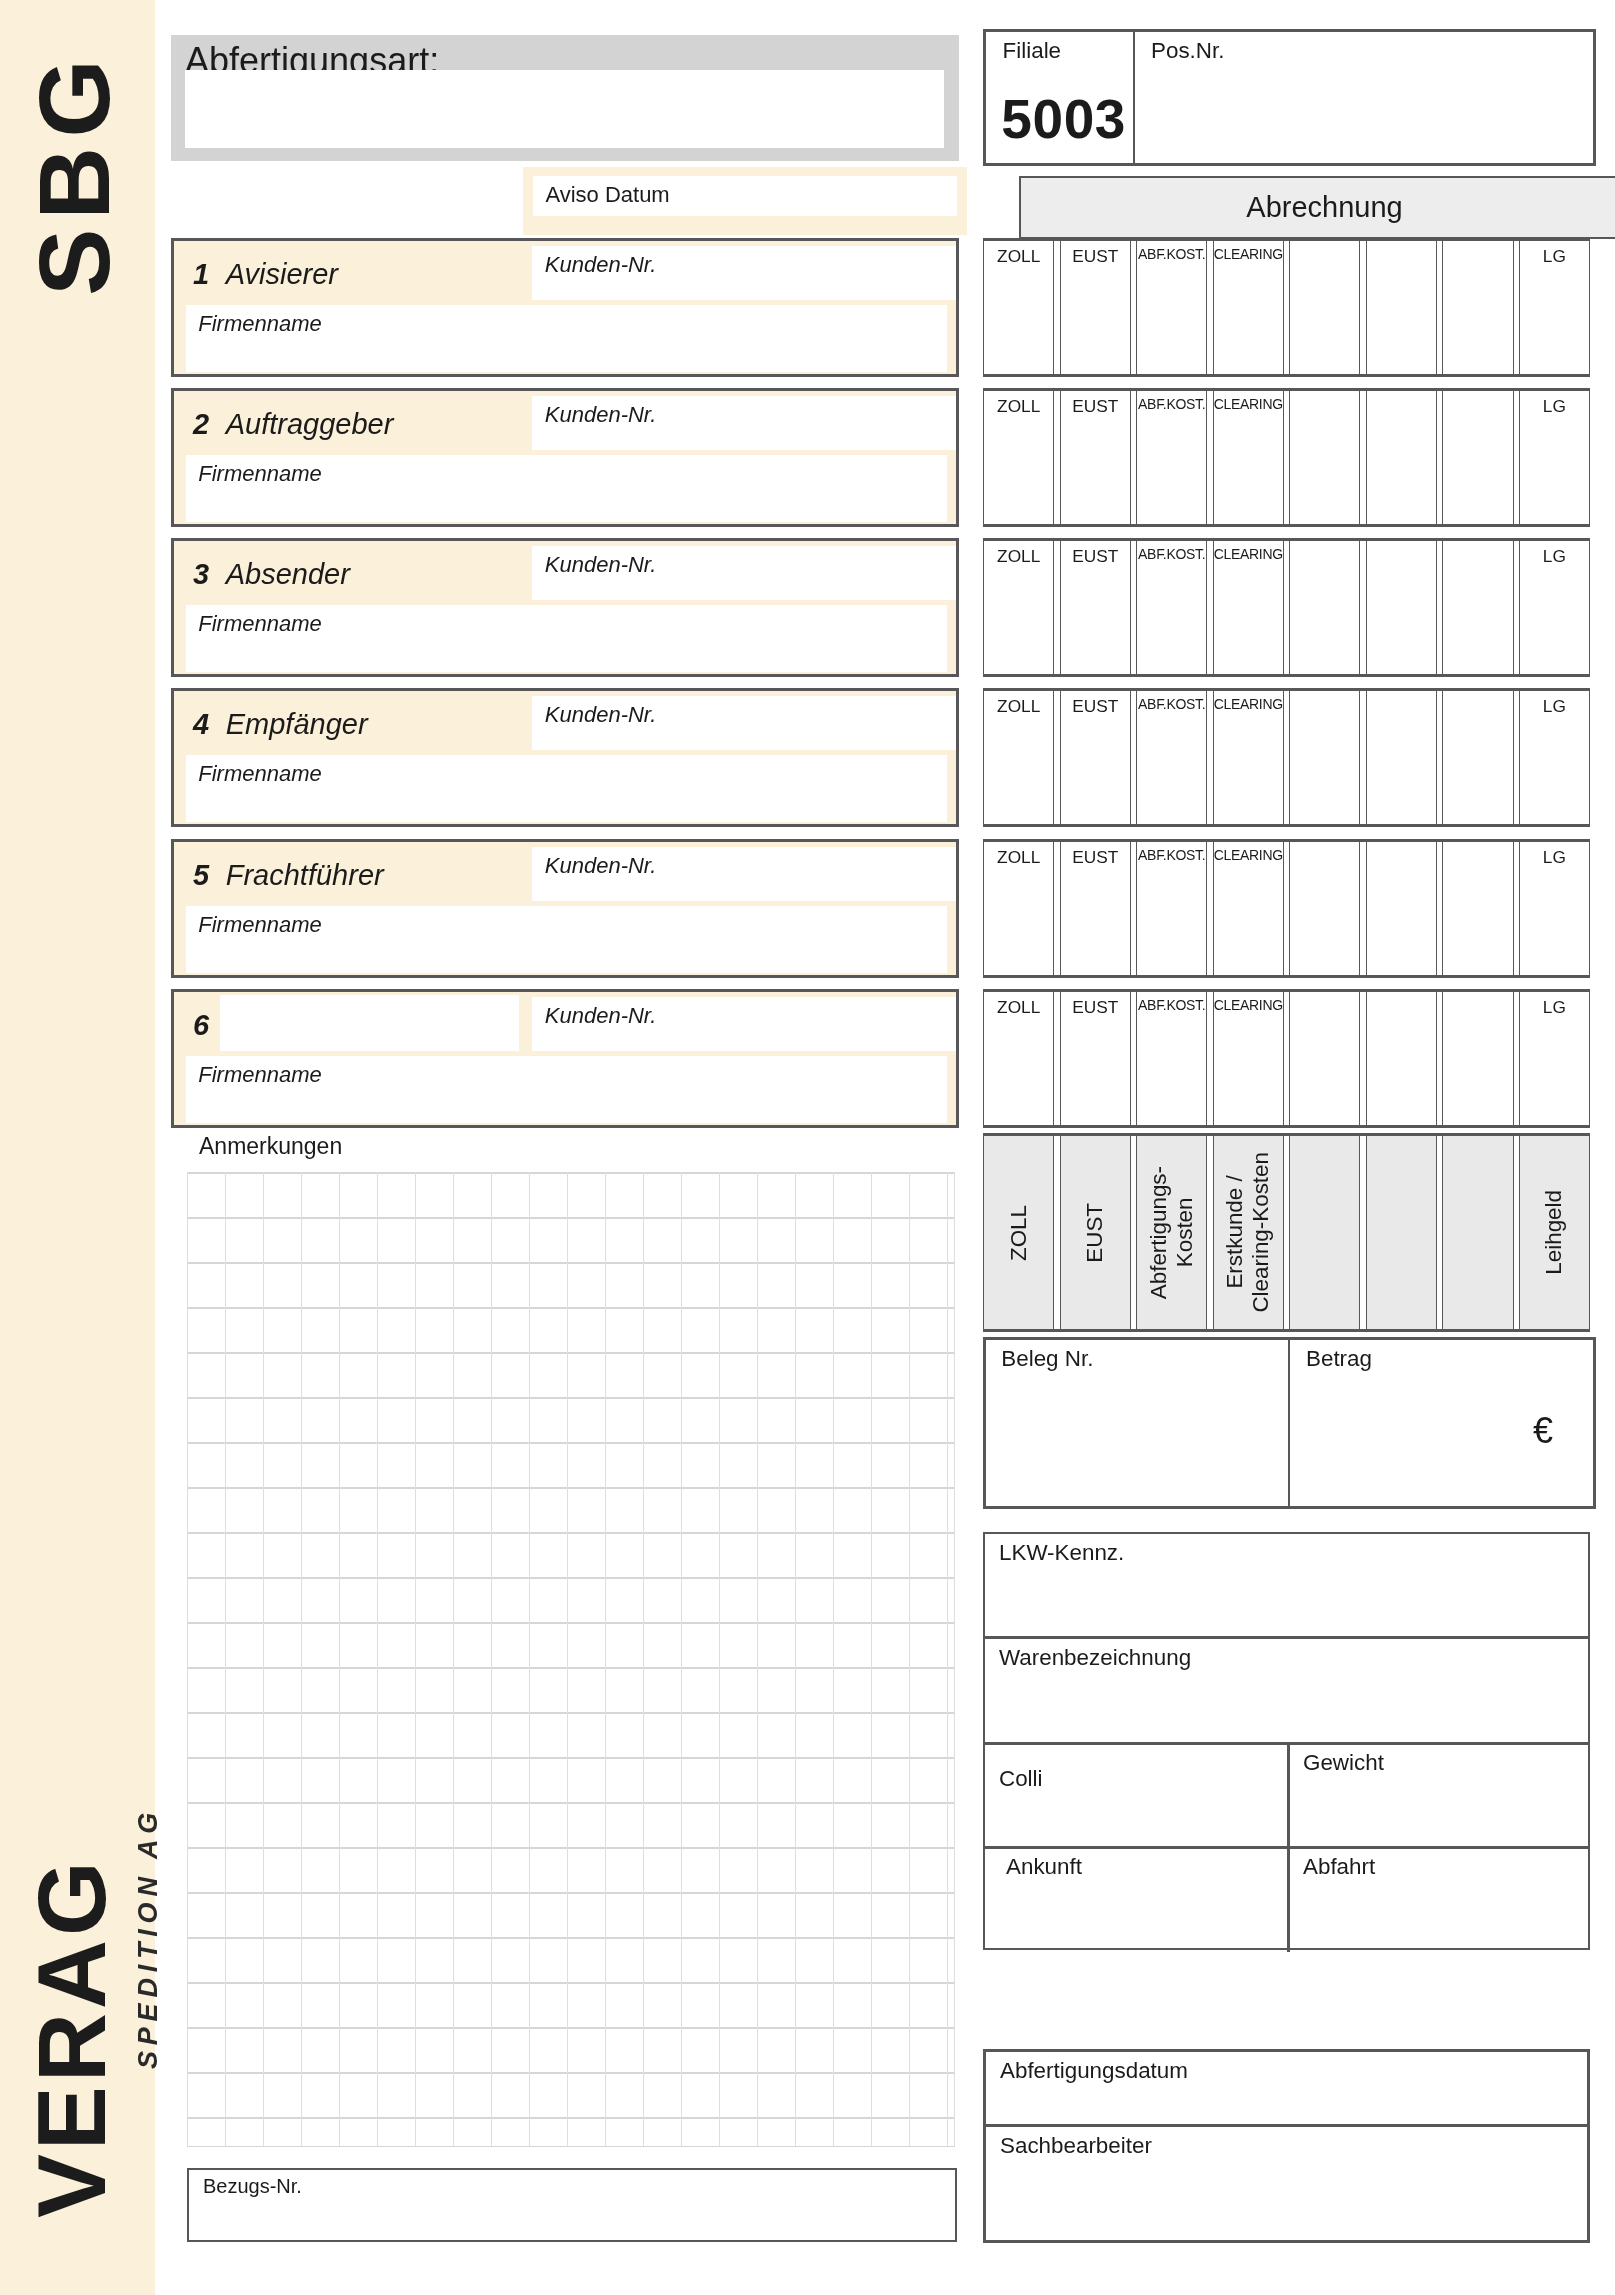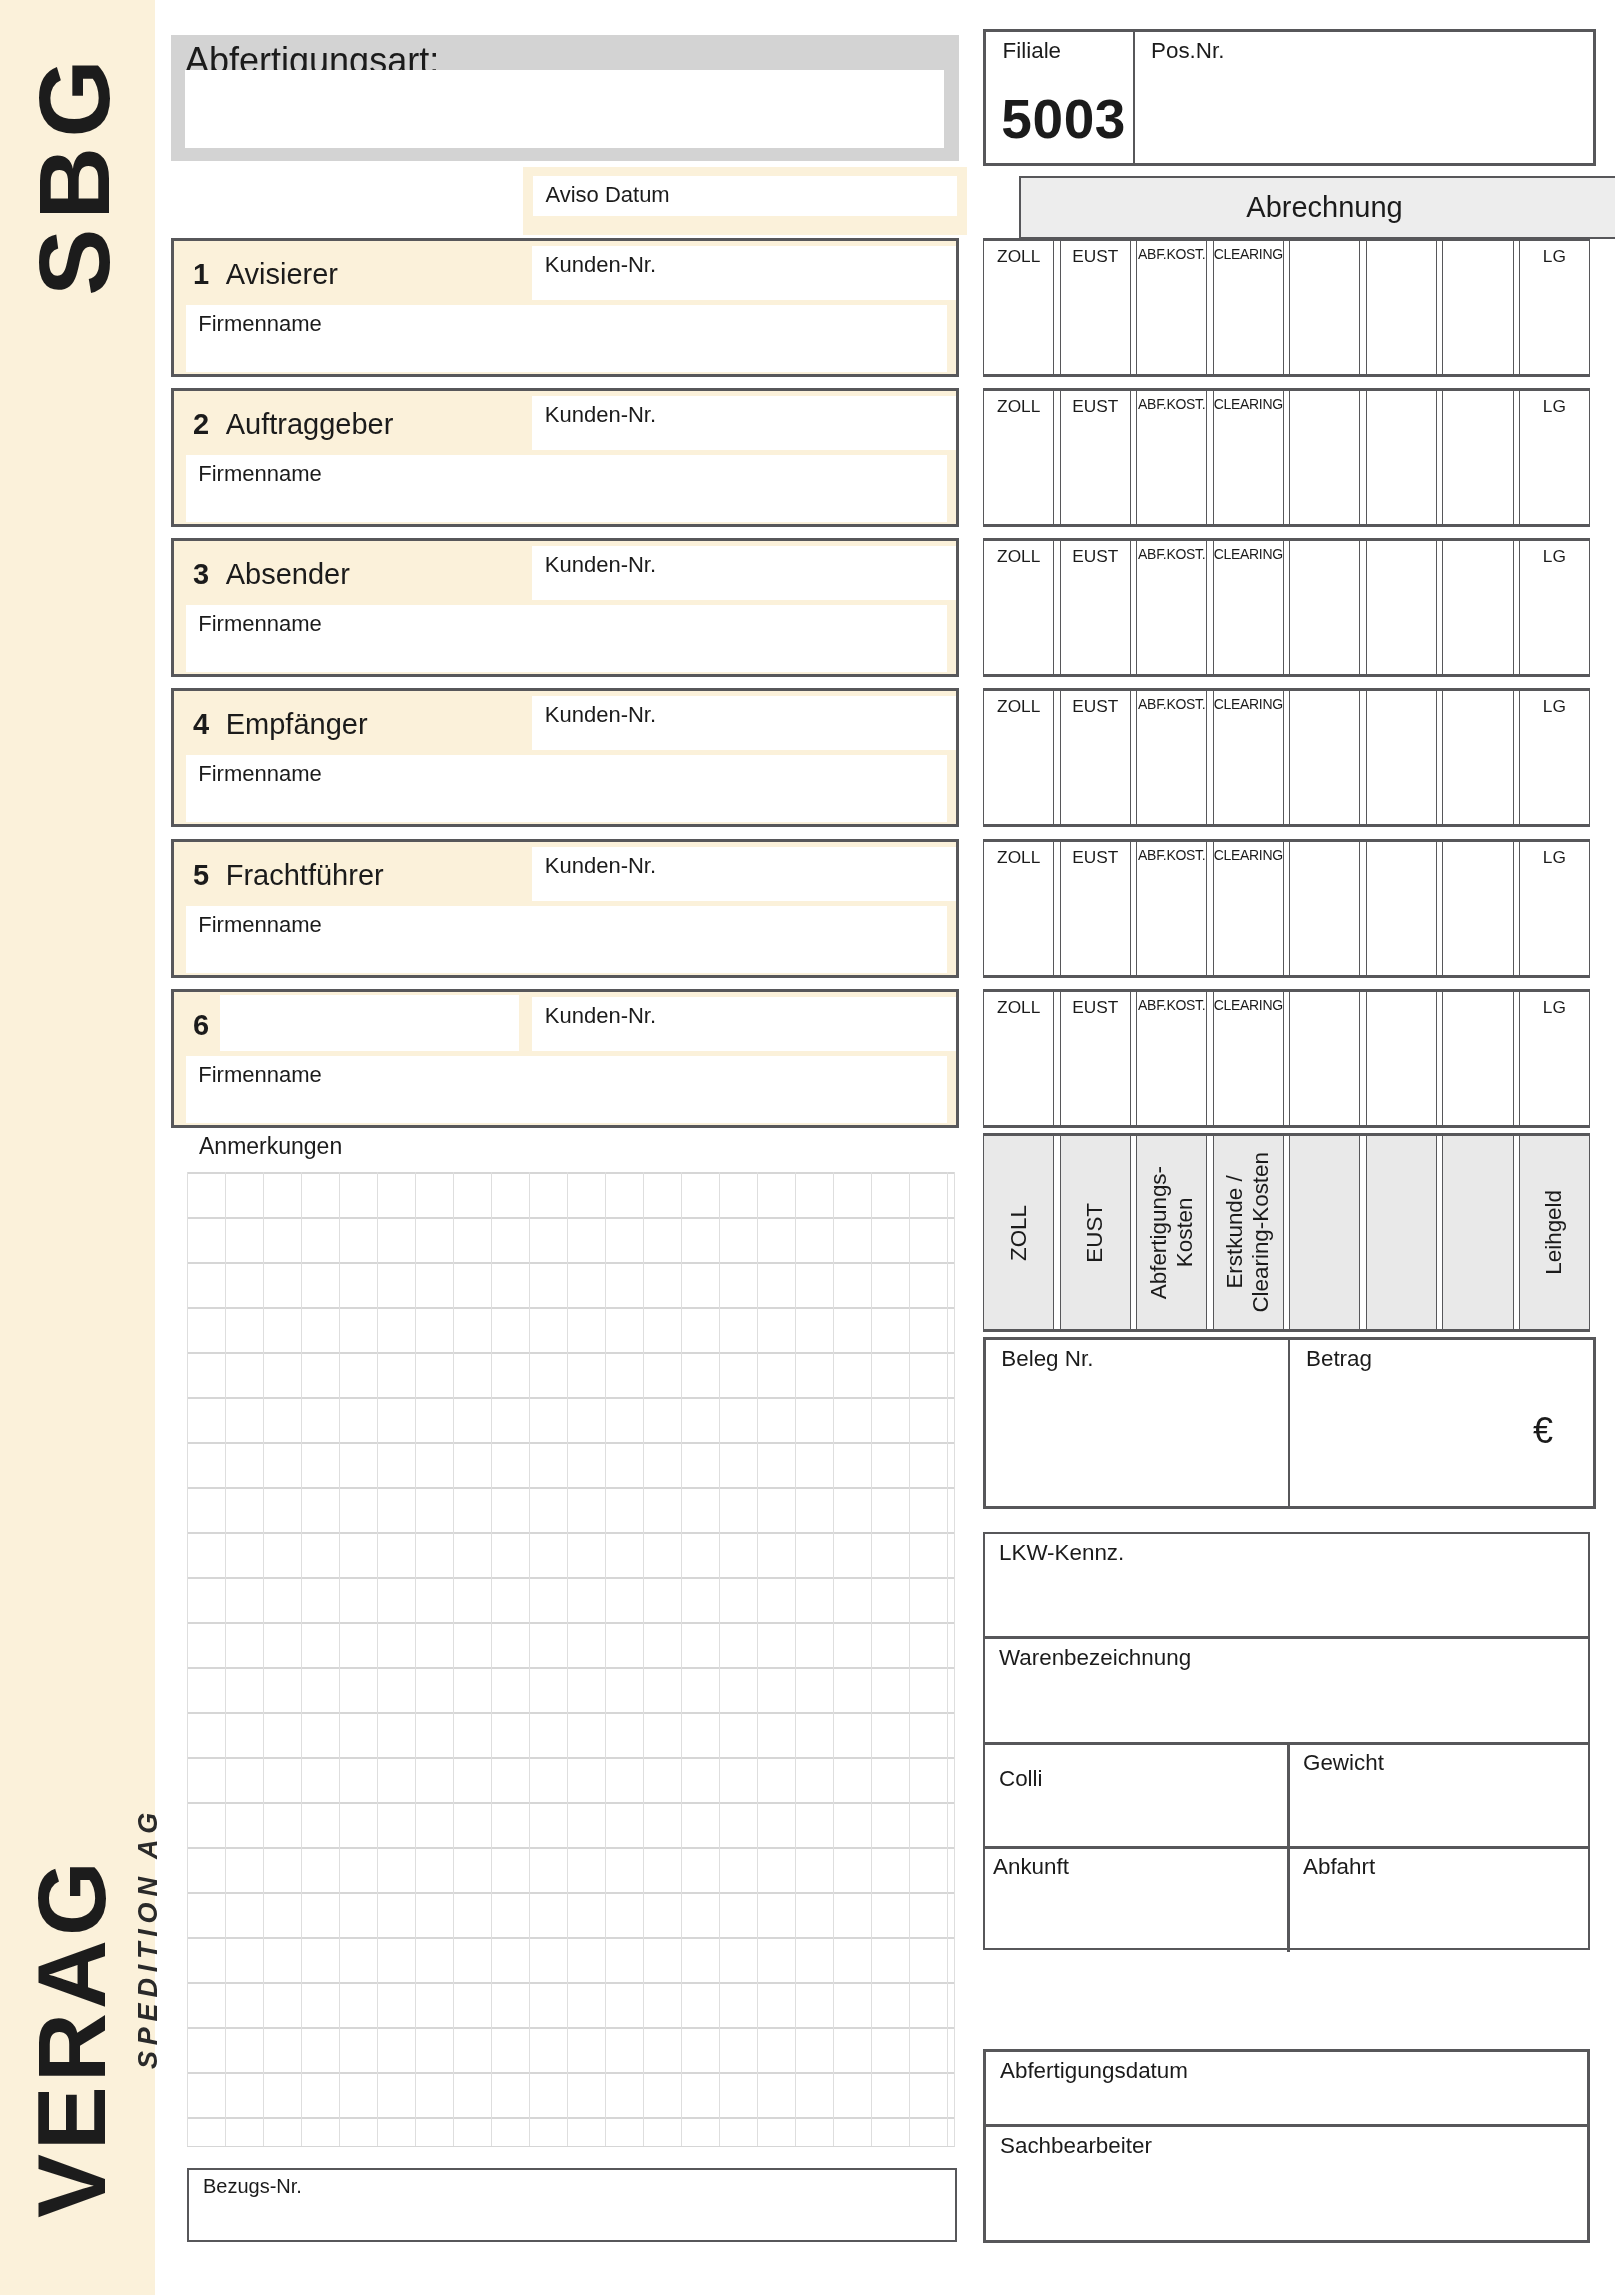--- a/index.html
+++ b/index.html
@@ -33,21 +33,21 @@
   
   .aviso-box{left:523px;top:167px;width:444px;height:68px;background:#FBF1DA;}
   .aviso-input{left:9.6px;top:9px;width:424px;height:40px;background:#fff;}
   .field-label{position:absolute;left:12.8px;top:6.4px;font-size:22px;}
 
   
   .abr-title{left:983px;top:176px;width:607px;height:59px;background:#EDEDED;border:2.6px solid #57575A;
              display:flex;align-items:center;justify-content:center;font-size:29px;margin-left:36px;}
 
   
-  .section{left:171px;width:788px;height:139px;background:#FBF1DA;border:3.2px solid #57575A;box-sizing:border-box;}
+  .section{left:171px;width:788px;height:139px;background:#FBF1DA;border:3.2px solid #57575A;box-sizing:border-box;font-style:italic;}
   .sec-head{position:absolute;left:19px;top:16.6px;font-size:29px;}
   .sec-num{font-weight:bold;margin-right:16.6px;}
   .kunden-box{position:absolute;left:358px;top:4.5px;width:424px;height:54px;background:#fff;}
   .firma-box{position:absolute;left:11.5px;top:64px;width:761px;height:67px;background:#fff;}
   .sec6-labelbox{position:absolute;left:46px;top:3.2px;width:299px;height:56px;background:#fff;}
 
   
   .abr-row{left:983px;width:607px;height:139px;border-top:3.2px solid #57575A;border-bottom:3.2px solid #57575A;
            box-sizing:border-box;display:flex;gap:5.1px;background:#fff;}
   .abr-cell{flex:1;border-left:1.9px solid #57575A;border-right:1.9px solid #57575A;background:#fff;
@@ -286,21 +286,21 @@
 
   <div class="abs lkw-block">
     <div class="hdiv" style="top:102px"></div>
     <div class="hdiv" style="top:208px"></div>
     <div class="hdiv" style="top:312px"></div>
     <div class="vdiv"></div>
     <div class="cell-label" style="left:14px;top:6.4px">LKW-Kennz.</div>
     <div class="cell-label" style="left:14px;top:111px">Warenbezeichnung</div>
     <div class="cell-label" style="left:14px;top:232px">Colli</div>
     <div class="cell-label" style="left:318px;top:216px">Gewicht</div>
-    <div class="cell-label" style="left:8px;top:320px">Ankunft</div>
+    <div class="cell-label" style="left:21px;top:320px">Ankunft</div>
     <div class="cell-label" style="left:318px;top:320px">Abfahrt</div>
     <div class="abs" style="left:0;top:0;width:100%;height:100px"></div>
     <div class="abs" style="left:0;top:105px;width:100%;height:101px"></div>
     <div class="abs" style="left:0;top:211px;width:300px;height:98px"></div>
     <div class="abs" style="left:307px;top:211px;width:295px;height:98px"></div>
     <div class="abs" style="left:0;top:315px;width:300px;height:98px"></div>
     <div class="abs" style="left:307px;top:315px;width:295px;height:98px"></div>
   </div>
 
   <div class="abs abfd-box">

